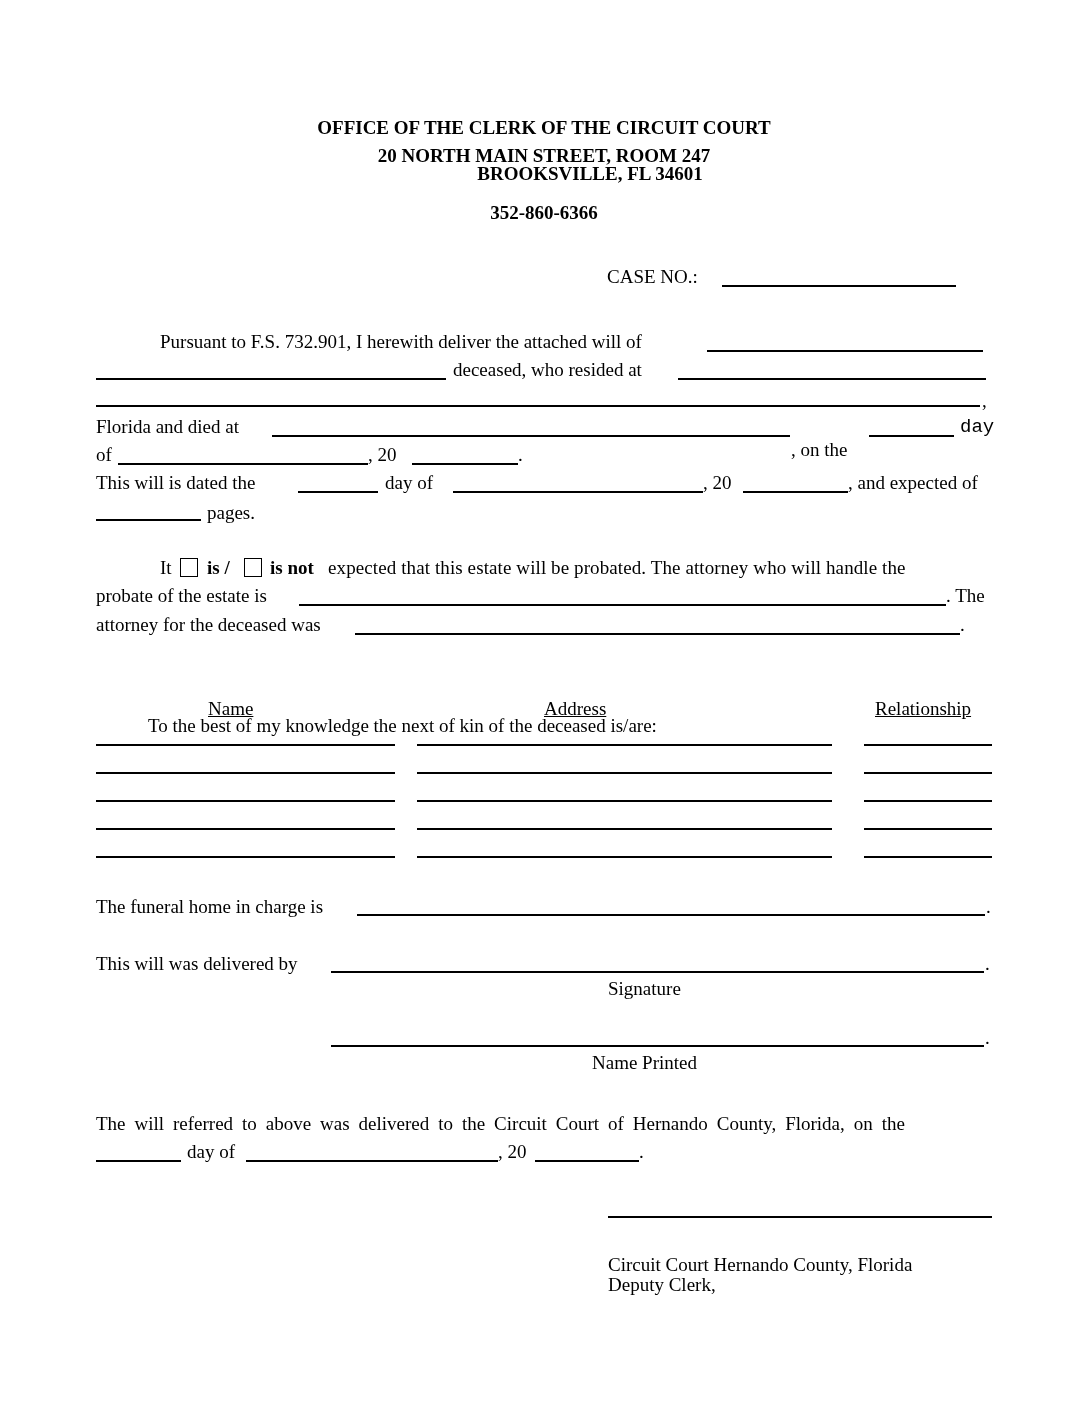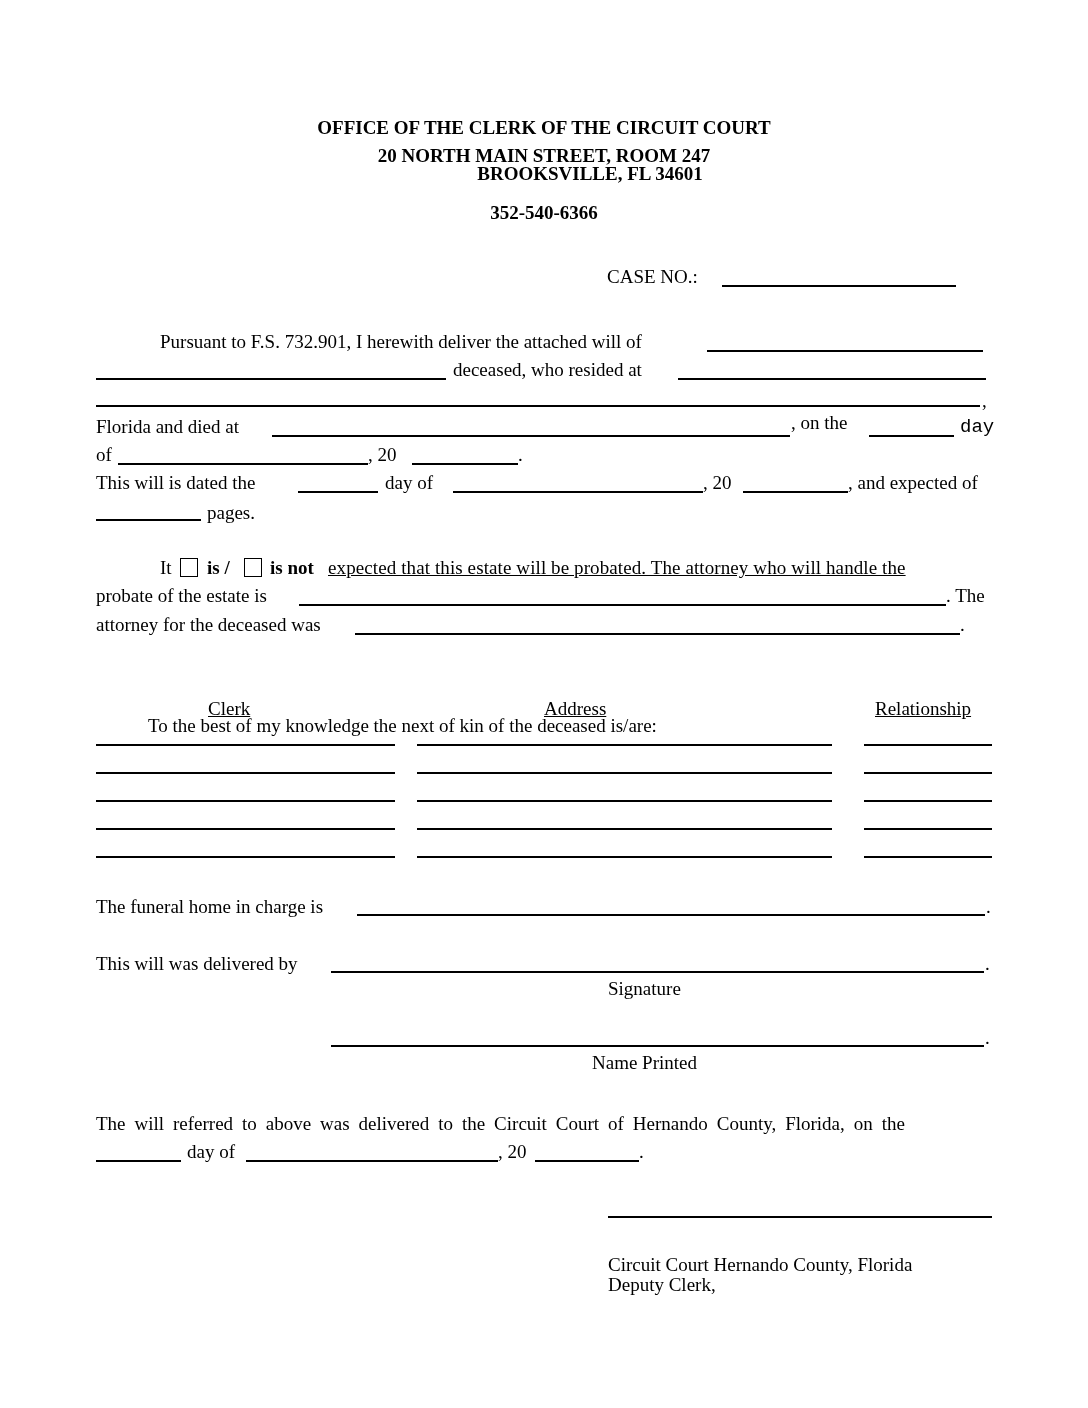--- a/index.html
+++ b/index.html
@@ -12,38 +12,38 @@
   .cb { position: absolute; width: 18px; height: 19px; border: 1.5px solid #000; box-sizing: border-box; background:#fff; cursor: pointer; }
   .b { font-weight: bold; }
   .u { text-decoration: underline; }
 </style>
 </head>
 <body>
 
 <div class="hdr" style="top:117px;">OFFICE OF THE CLERK OF THE CIRCUIT COURT</div>
 <div class="hdr" style="top:145px;">20 NORTH MAIN STREET, ROOM 247</div>
 <div class="hdr" style="top:163px;padding-left:46px;">BROOKSVILLE, FL 34601</div>
-<div class="hdr" style="top:202px;">352-540-6366</div>
+<div class="hdr" style="top:202px;">352-860-6366</div>
 
 <div class="abs" style="left:607px; top:266px;">CASE NO.:</div>
 <div class="blank input" style="left:722px; top:285px; width:234px;"></div>
 
 <div class="abs" style="left:160px; top:331px;">Pursuant to F.S. 732.901, I herewith deliver the attached will of</div>
 <div class="blank input" style="left:707px; top:350px; width:276px;"></div>
 
 <div class="blank input" style="left:96px; top:378px; width:350px;"></div>
 <div class="abs" style="left:453px; top:359px;">deceased, who resided at</div>
 <div class="blank input" style="left:678px; top:378px; width:308px;"></div>
 
 <div class="blank input" style="left:96px; top:405px; width:884px;"></div>
 <div class="abs" style="left:982px; top:390px;">,</div>
 
 <div class="abs" style="left:96px; top:416px;">Florida and died at</div>
 <div class="blank input" style="left:272px; top:435px; width:518px;"></div>
-<div class="abs" style="left:791px; top:412px;">, on the</div>
+<div class="abs" style="left:791px; top:439px;">, on the</div>
 <div class="blank input" style="left:869px; top:435px; width:85px;"></div>
 <div class="abs" style="left:960px; top:416px;font-family:Liberation Mono, monospace;">day</div>
 
 <div class="abs" style="left:96px; top:444px;">of</div>
 <div class="blank input" style="left:118px; top:463px; width:250px;"></div>
 <div class="abs" style="left:368px; top:444px;">, 20</div>
 <div class="blank input" style="left:412px; top:463px; width:106px;"></div>
 <div class="abs" style="left:518px; top:444px;">.</div>
 
 <div class="abs" style="left:96px; top:472px;">This will is dated the</div>
@@ -55,32 +55,32 @@
 <div class="abs" style="left:848px; top:472px;">, and expected of</div>
 
 <div class="blank input" style="left:96px; top:519px; width:105px;"></div>
 <div class="abs" style="left:207px; top:502px;">pages.</div>
 
 <div class="abs" style="left:160px; top:557px;">It</div>
 <div class="cb" style="left:180px; top:558px;"></div>
 <div class="abs b" style="left:207px; top:557px;">is /</div>
 <div class="cb" style="left:244px; top:558px;"></div>
 <div class="abs b" style="left:270px; top:557px;">is not</div>
-<div class="abs" style="left:328px; top:557px; letter-spacing:0.1px;text-decoration:underline;">expected that this estate will be probated. The attorney who will handle the</div>
+<div class="abs" style="left:328px; top:557px; letter-spacing:0.1px;">expected that this estate will be probated. The attorney who will handle the</div>
 
 <div class="abs" style="left:96px; top:585px;">probate of the estate is</div>
 <div class="blank input" style="left:299px; top:604px; width:647px;"></div>
 <div class="abs" style="left:946px; top:585px;">. The</div>
 
 <div class="abs" style="left:96px; top:614px;">attorney for the deceased was</div>
 <div class="blank input" style="left:355px; top:633px; width:605px;"></div>
 <div class="abs" style="left:960px; top:614px;">.</div>
 
 <div class="abs" style="left:148px; top:670px;margin-top:45px;">To the best of my knowledge the next of kin of the deceased is/are:</div>
-<div class="abs u" style="left:208px; top:698px;">Clerk</div>
+<div class="abs u" style="left:208px; top:698px;">Name</div>
 <div class="abs u" style="left:544px; top:698px;">Address</div>
 <div class="abs u" style="left:875px; top:698px;">Relationship</div>
 
 <div>
   <div class="blank input" style="left:96px; top:744px; width:299px;"></div>
   <div class="blank input" style="left:417px; top:744px; width:415px;"></div>
   <div class="blank input" style="left:864px; top:744px; width:128px;"></div>
 </div>
 <div>
   <div class="blank input" style="left:96px; top:772px; width:299px;"></div>

